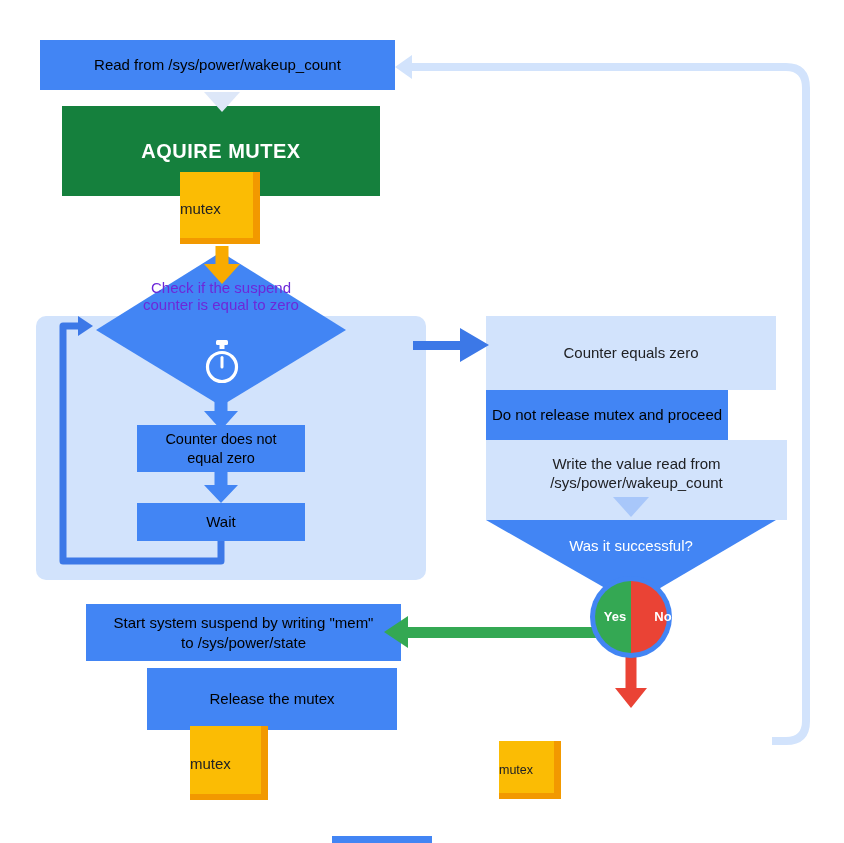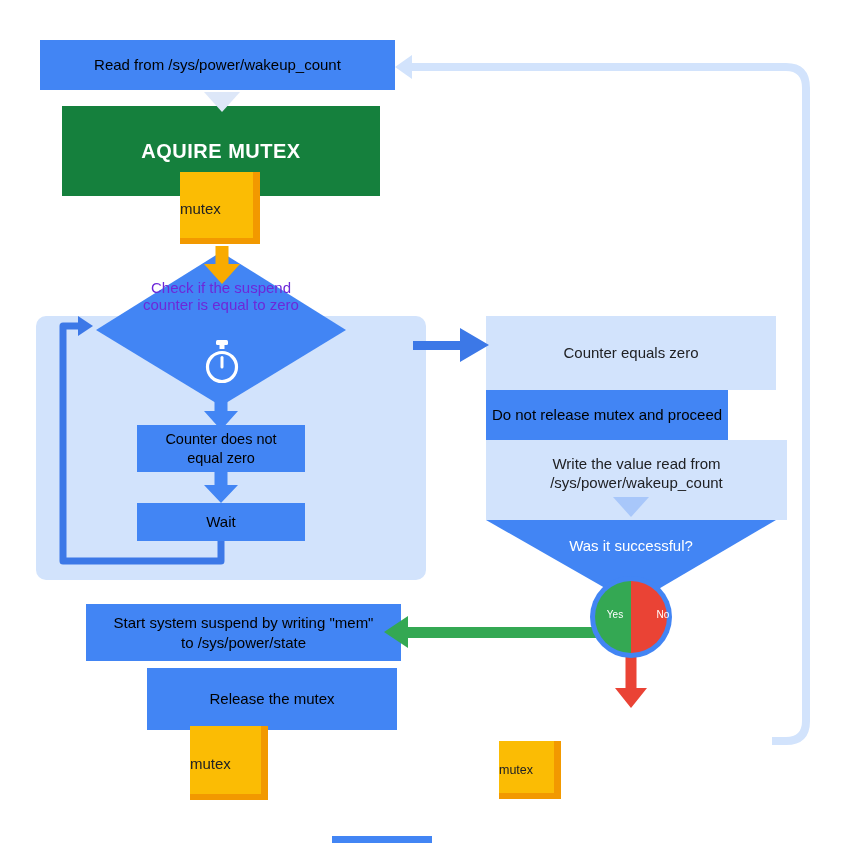--- a/index.html
+++ b/index.html
@@ -38,21 +38,21 @@
                    color:#fff; font-size:15px; z-index:5; }
 
   .sticky {
     position:absolute; background:#FBBC04; box-shadow: inset -7px -6px 0 0 #F29900;
     display:flex; align-items:center; color:#202124; z-index:6;
   }
   .mutex1 { left:180px; top:172px; width:80px; height:72px; font-size:15px; }
   .mutex2 { left:190px; top:726px; width:78px; height:74px; font-size:15px; }
   .mutex3 { left:499px; top:741px; width:62px; height:58px; font-size:12.5px; }
 
-  .yesno { position:absolute; color:#fff; font-size:10px; font-weight:400; z-index:7; text-align:center; }
+  .yesno { position:absolute; color:#fff; font-size:13px; font-weight:700; z-index:7; text-align:center; }
   .yes-label { left:598px; top:609px; width:34px; }
   .no-label  { left:648px; top:609px; width:30px; }
 
   .footer-bar { position:absolute; left:332px; top:836px; width:100px; height:7px;
                 background:#4285F4; z-index:3; }
 </style>
 </head>
 <body>
 
 <div class="canvas">

